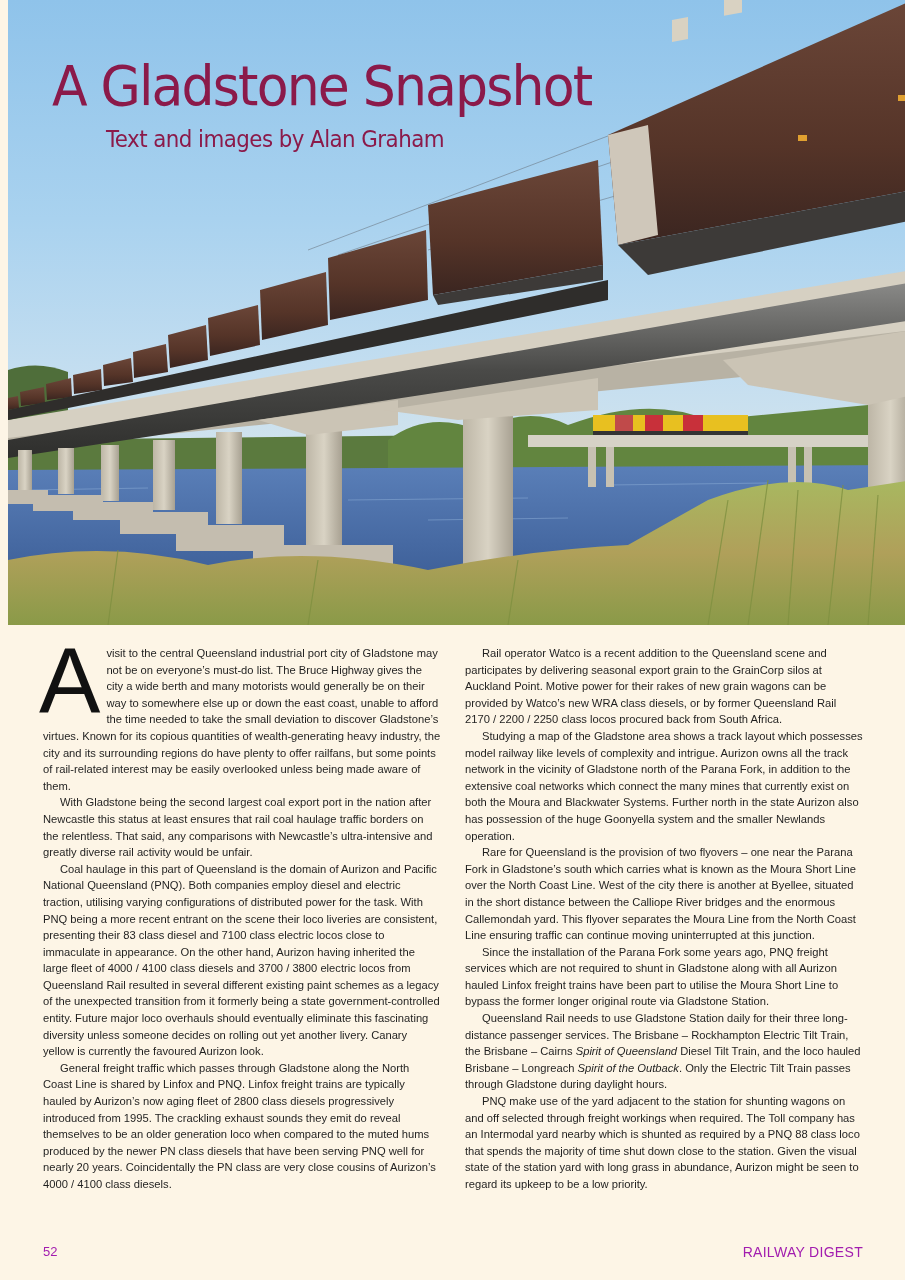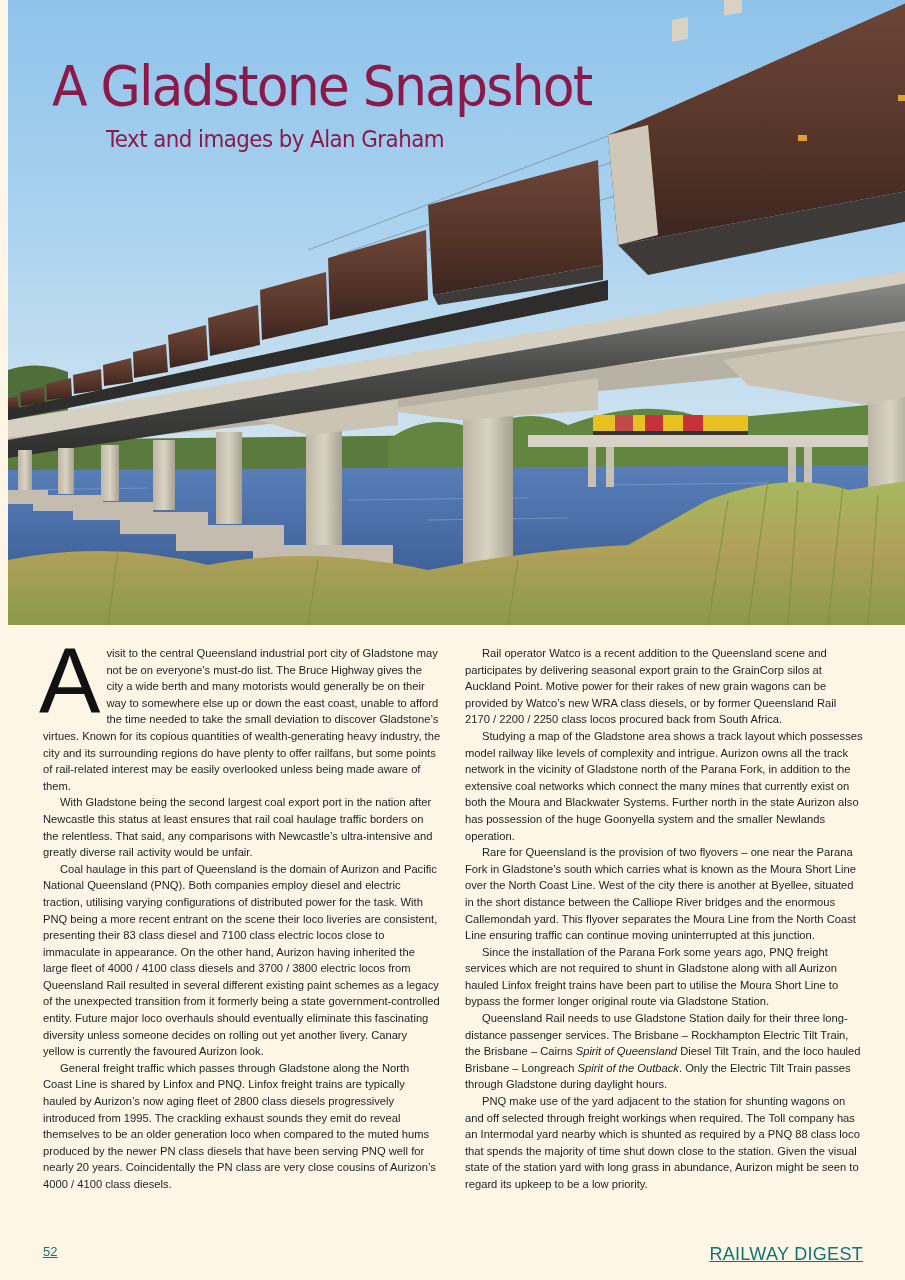--- a/index.html
+++ b/index.html
@@ -57,23 +57,23 @@
       line-height: 66px;
       height: 70px;
       margin: 3px 6px 0 -4px;
       color: #111;
       font-weight: normal;
     }
     .col em { font-style: italic; }
     .footer {
       position: absolute; top: 1244px; left: 43px; width: 820px;
       display: flex; justify-content: space-between;
-      font-size: 13px; color: #0f766e; text-decoration: underline;
-    }
-    .footer .mag { letter-spacing: 0.3px; font-size: 18px; }
+      font-size: 13px; color: #a21caf;
+    }
+    .footer .mag { letter-spacing: 0.3px; font-size: 14px; }
   </style>
 </head>
 <body>
 
 <div class="hero">
   <svg width="905" height="625" viewBox="0 0 905 625">
     <defs>
       <linearGradient id="wagonG" x1="0" y1="0" x2="0" y2="1">
         <stop offset="0" stop-color="#6b4638"></stop>
         <stop offset="0.6" stop-color="#553428"></stop>

